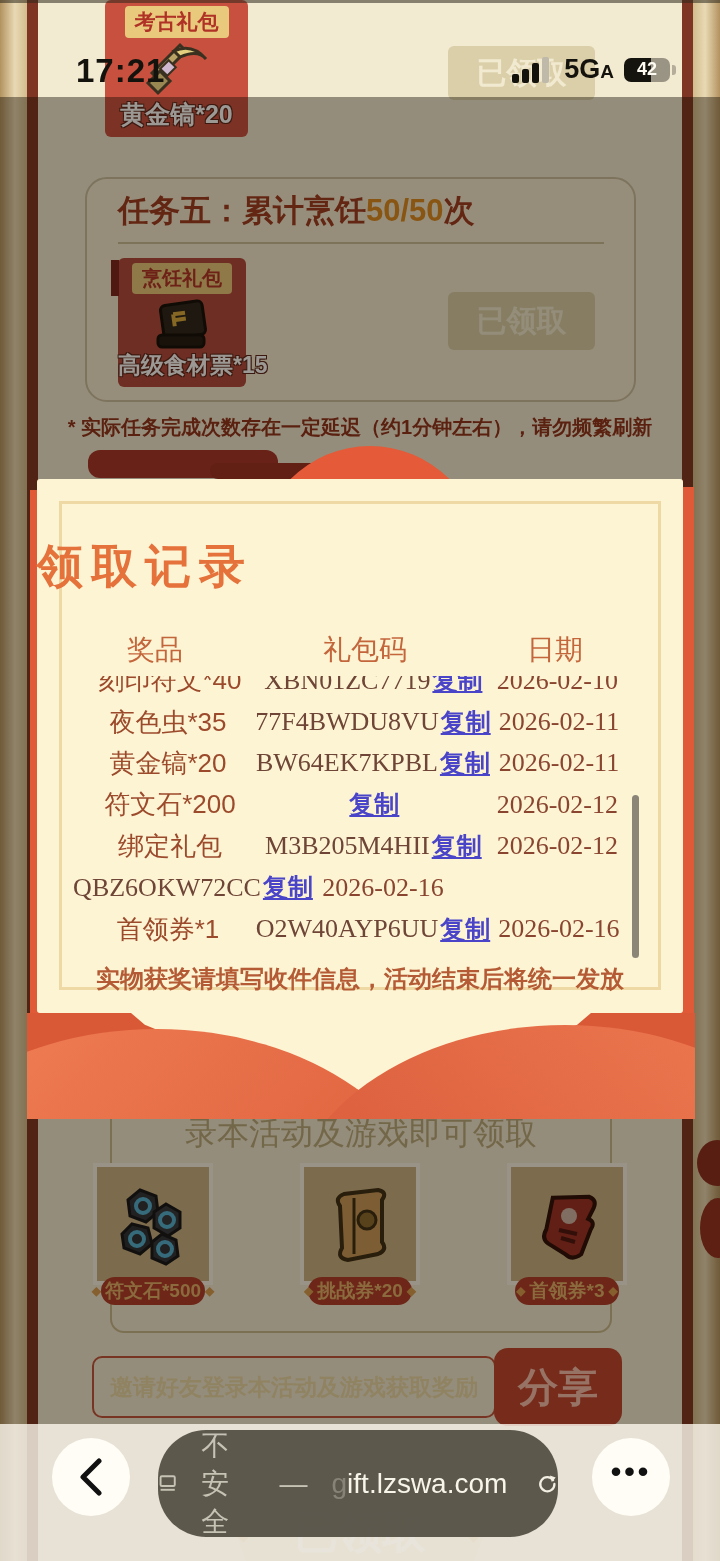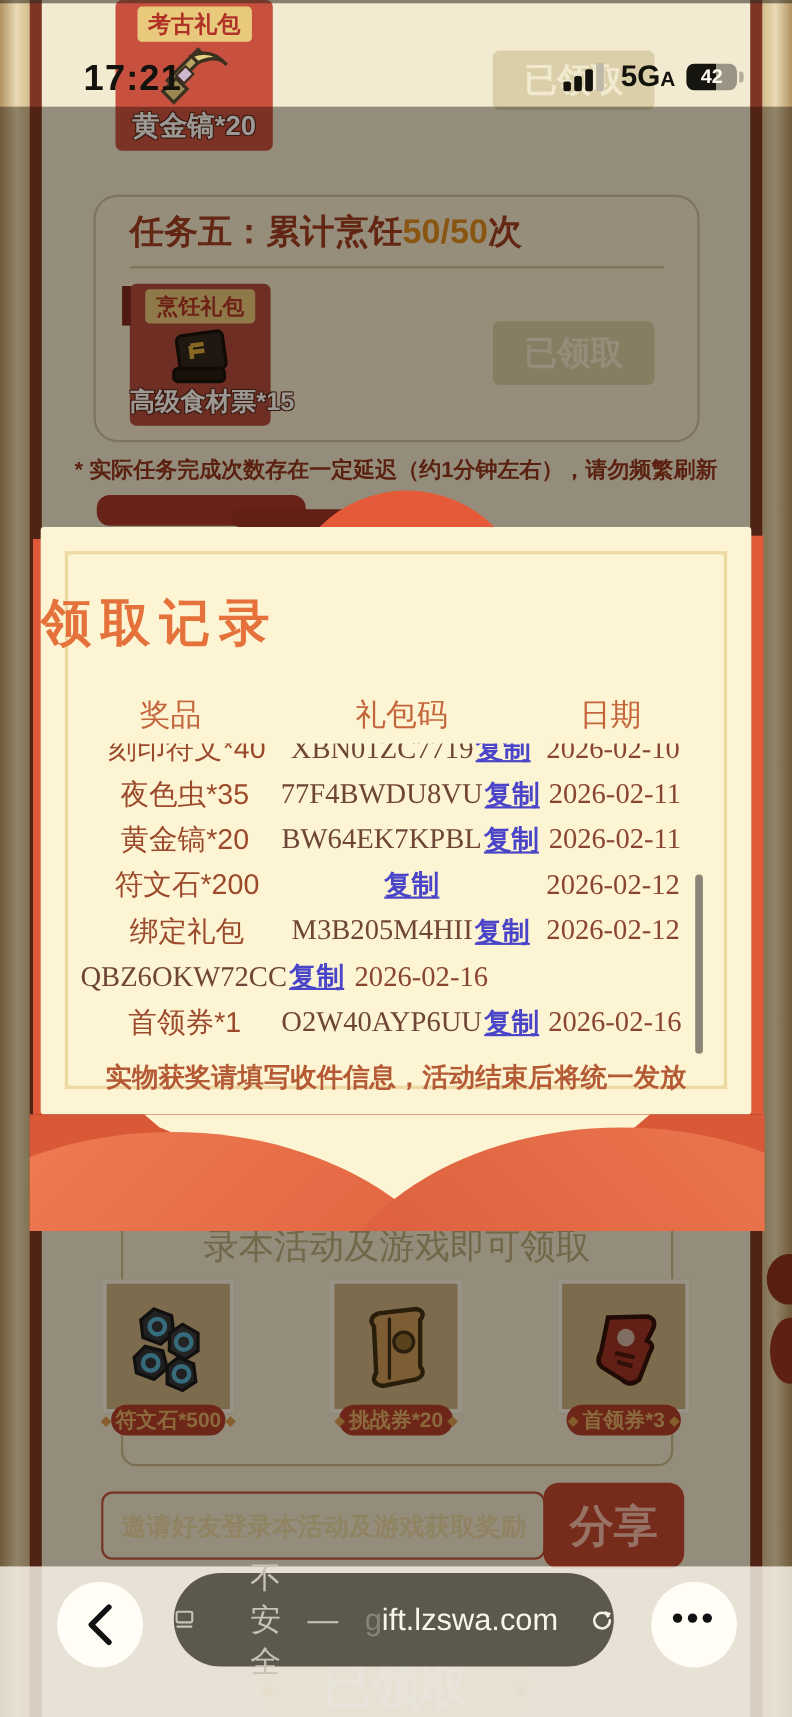--- a/index.html
+++ b/index.html
@@ -117,22 +117,22 @@
   .curl-l { left:-150px; top:16px; background:linear-gradient(135deg,#f28257,#e26742 60%); }
   .curl-r { right:-150px; top:12px; background:linear-gradient(225deg,#ef7d52,#de6240 60%); }
 
   
   .chrome { position:absolute; left:0; top:1424px; width:720px; height:137px; background:rgba(252,248,238,.8); z-index:20; }
   .circlebtn { position:absolute; top:14px; width:78px; height:78px; border-radius:50%; background:#fffdf6;
      display:flex; align-items:center; justify-content:center; }
   .backbtn { left:52px; }
   .menubtn { left:592px; }
   .menubtn .dots { color:#111; font-size:30px; font-weight:bold; letter-spacing:3px; line-height:1; padding-bottom:10px;}
-  .urlpill { position:absolute; left:158px; top:6px; width:400px; height:85px; background:rgba(82,78,66,.93); border-radius:48px;
-     display:flex; align-items:center; justify-content:center; gap:24px;text-align:right; }
+  .urlpill { position:absolute; left:158px; top:6px; width:400px; height:107px; background:rgba(82,78,66,.93); border-radius:48px;
+     display:flex; align-items:center; justify-content:center; gap:24px; }
   .sec-label { color:#c6c2b4; font-size:28px; }
   .url-dash { color:#c6c2b4; font-size:28px; }
   .url-fade { color:rgba(248,245,234,.28); font-size:28px; }
   .url-text { color:#f8f5ea; font-size:28px; }
 </style>
 </head>
 <body>
 
 <div class="screen">
 

